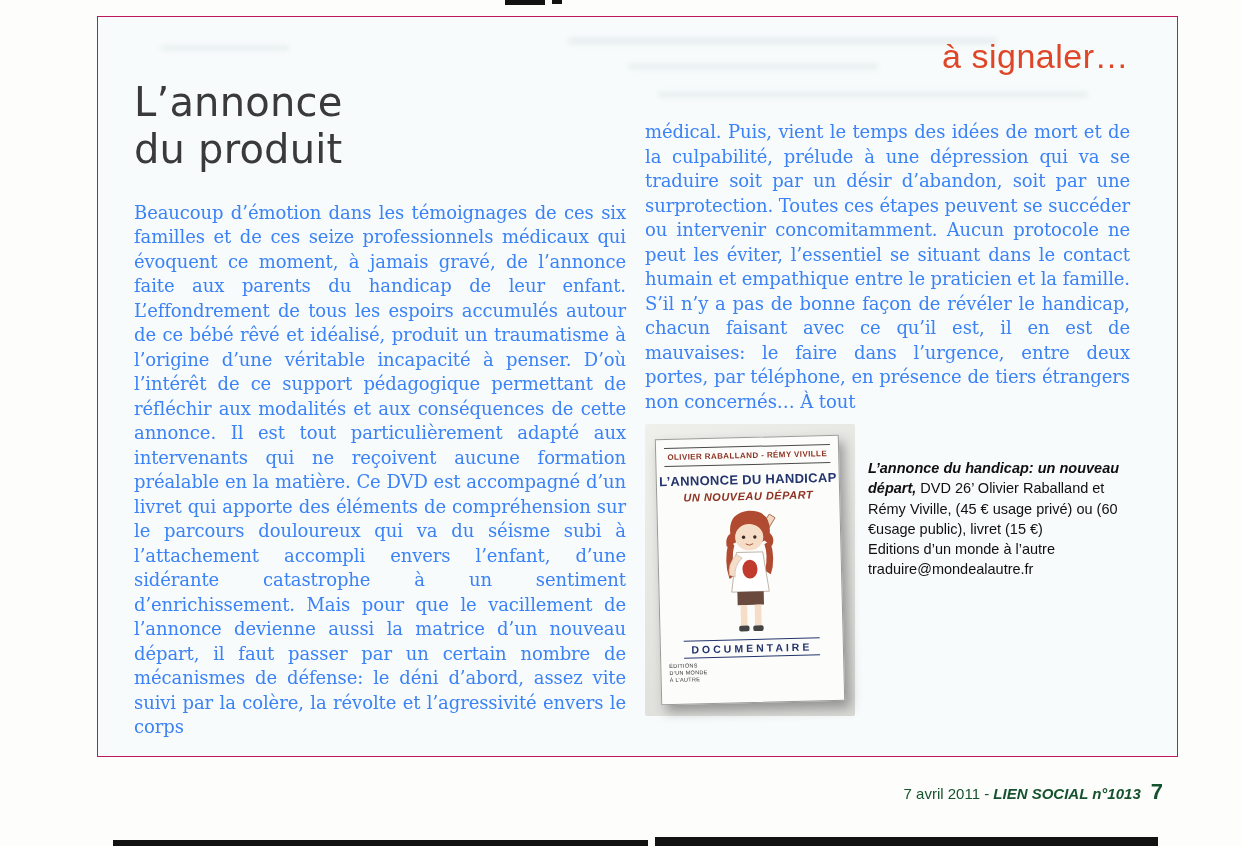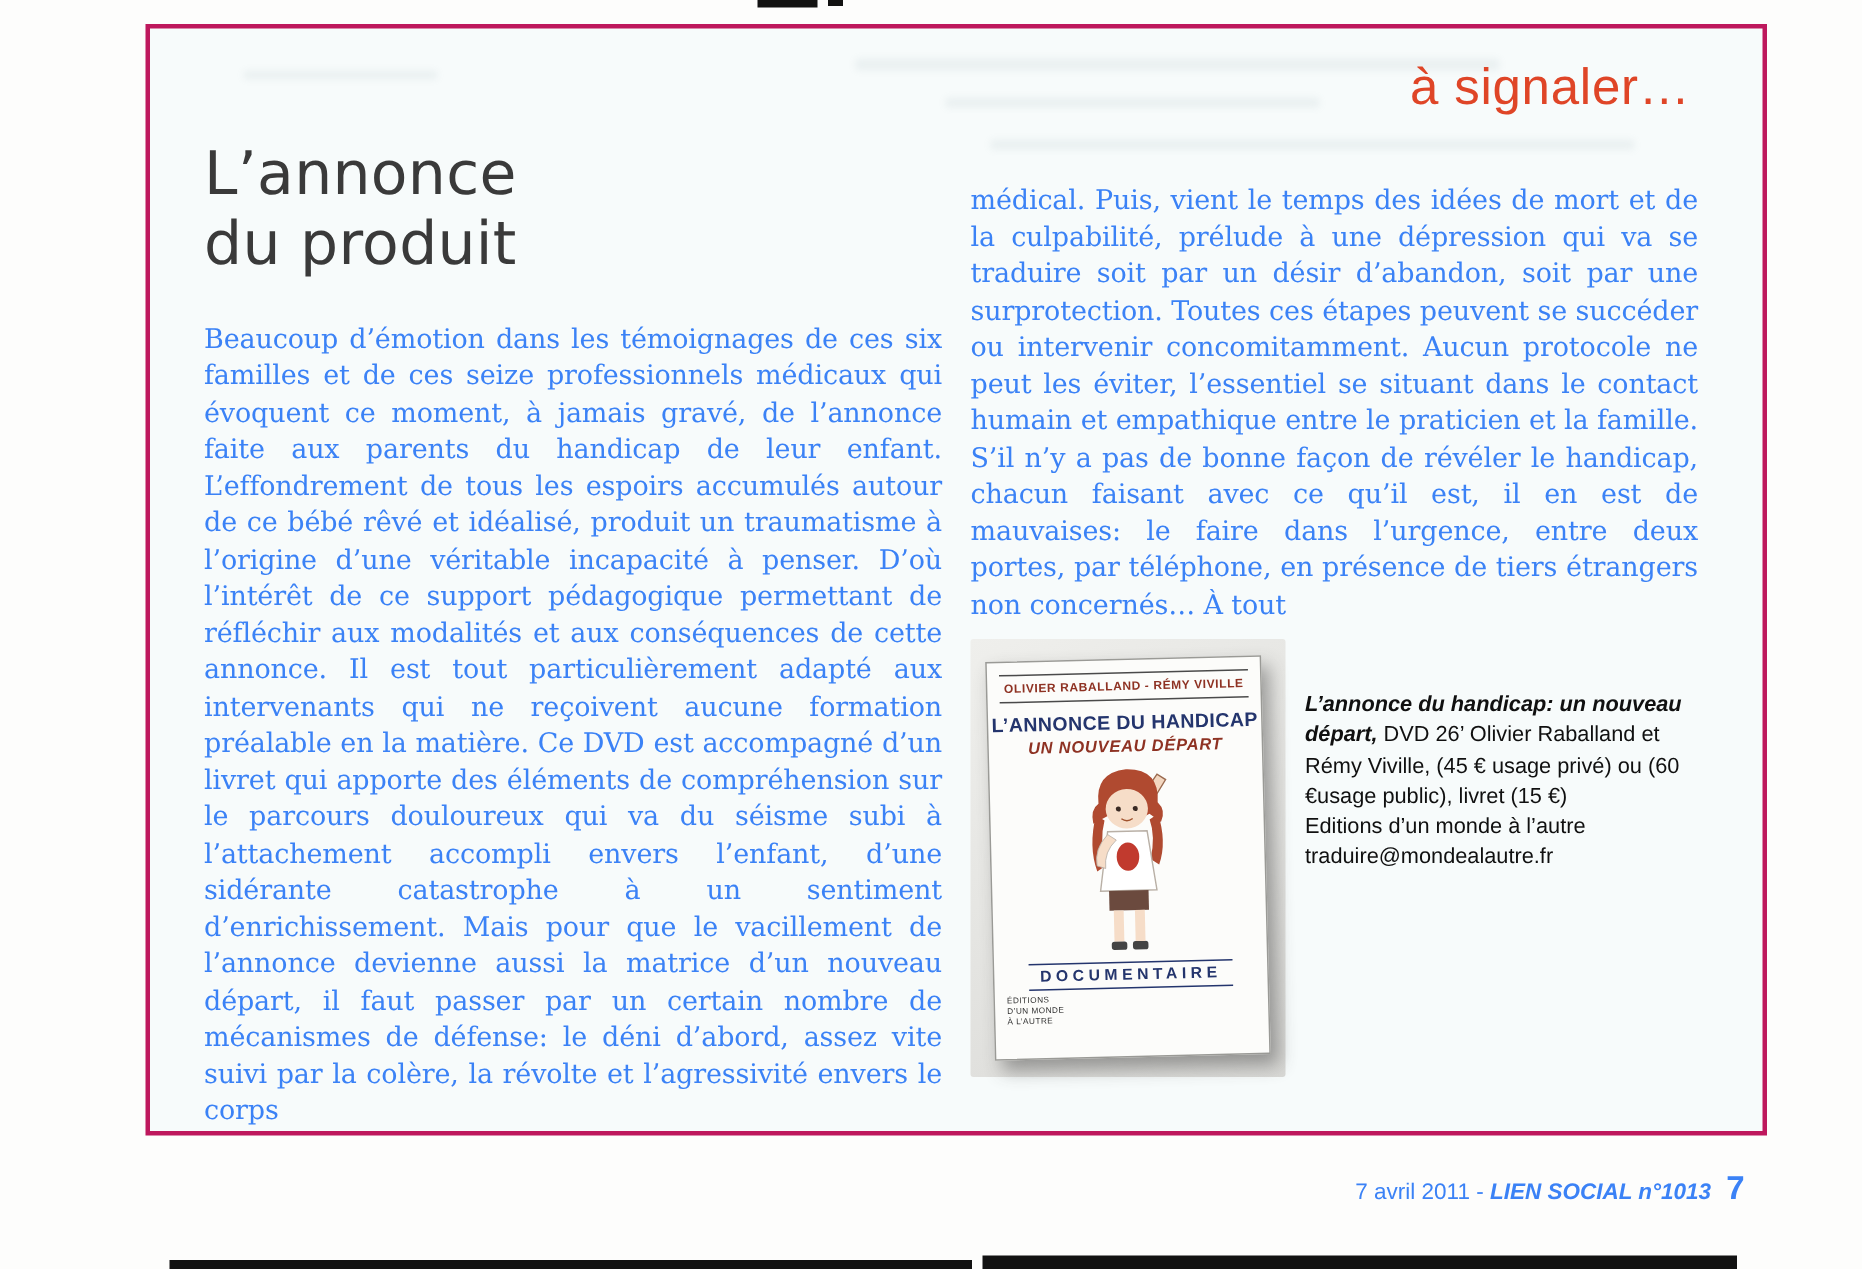--- a/index.html
+++ b/index.html
@@ -4,37 +4,37 @@
 <style>
   * { margin:0; padding:0; box-sizing:border-box; }
   html,body { background:#fdfdfc; }
   body { font-family:"Liberation Sans", sans-serif; }
 
   #screen { position:relative; width:1241px; height:846px; overflow:hidden; background:#fdfdfc; }
 
   
   .page-frame {
     position:absolute; left:97px; top:16px; width:1081px; height:741px;
-    background:#f7fbfb; border:3px solid #be185d; overflow:hidden;
+    background:#f7fbfb; border:1px solid #be185d; overflow:hidden;
   }
 
   
   .ghost { position:absolute; background:#8fa6ab; opacity:.12; filter:blur(2.5px); border-radius:3px; }
   .ghost.g1 { left:470px; top:20px;  width:430px; height:8px; }
   .ghost.g2 { left:530px; top:46px;  width:250px; height:7px; }
   .ghost.g3 { left:560px; top:74px;  width:430px; height:7px; }
   .ghost.g4 { left:62px;  top:28px;  width:130px; height:6px; }
 
   .signaler {
     position:absolute; top:20px; right:48px;
     font-size:34px; color:#df4527; letter-spacing:.5px;
     font-family:"Liberation Sans", sans-serif;
   }
 
-  .col-left  { position:absolute; left:36px;  top:74px;  width:492px; }
+  .col-left  { position:absolute; left:36px;  top:62px;  width:492px; }
   .col-right { position:absolute; left:547px; top:103px; width:485px; }
 
   .article-title {
     font-family:"DejaVu Sans", sans-serif; font-weight:400;
     font-size:40px; line-height:1.17; color:#3a3a3a; letter-spacing:.2px;
   }
 
   .body-text {
     font-family:"DejaVu Serif","Liberation Serif", serif;
     font-size:18px; line-height:24.5px; letter-spacing:-.1px;
@@ -81,21 +81,21 @@
   }
 
   .beside-cover { flex:1; padding-left:13px; }
   .beside-cover .body-text { text-align:justify; }
 
   .caption { margin-top:34px; font-size:14.5px; line-height:1.4; color:#101010; }
   .caption-title { font-weight:bold; font-style:italic; }
 
   .footer {
     position:absolute; top:779px; right:78px;
-    font-size:15px; color:#3b82f6; display:flex; align-items:baseline; white-space:pre;
+    font-size:15px; color:#14532d; display:flex; align-items:baseline; white-space:pre;
   }
   .footer-journal { font-weight:bold;font-style:italic; }
   .footer-page { font-weight:bold; font-size:22px; margin-left:10px; }
 
   
   .scan-mark { position:absolute; background:#121212; }
   .scan-mark.top-a    { left:505px; top:0;     width:40px;  height:5px; }
   .scan-mark.top-b    { left:552px; top:0;     width:10px;  height:4px; }
   .scan-mark.bottom-l { left:113px; top:840px; width:535px; height:6px; }
   .scan-mark.bottom-r { left:655px; top:837px; width:503px; height:9px; }

